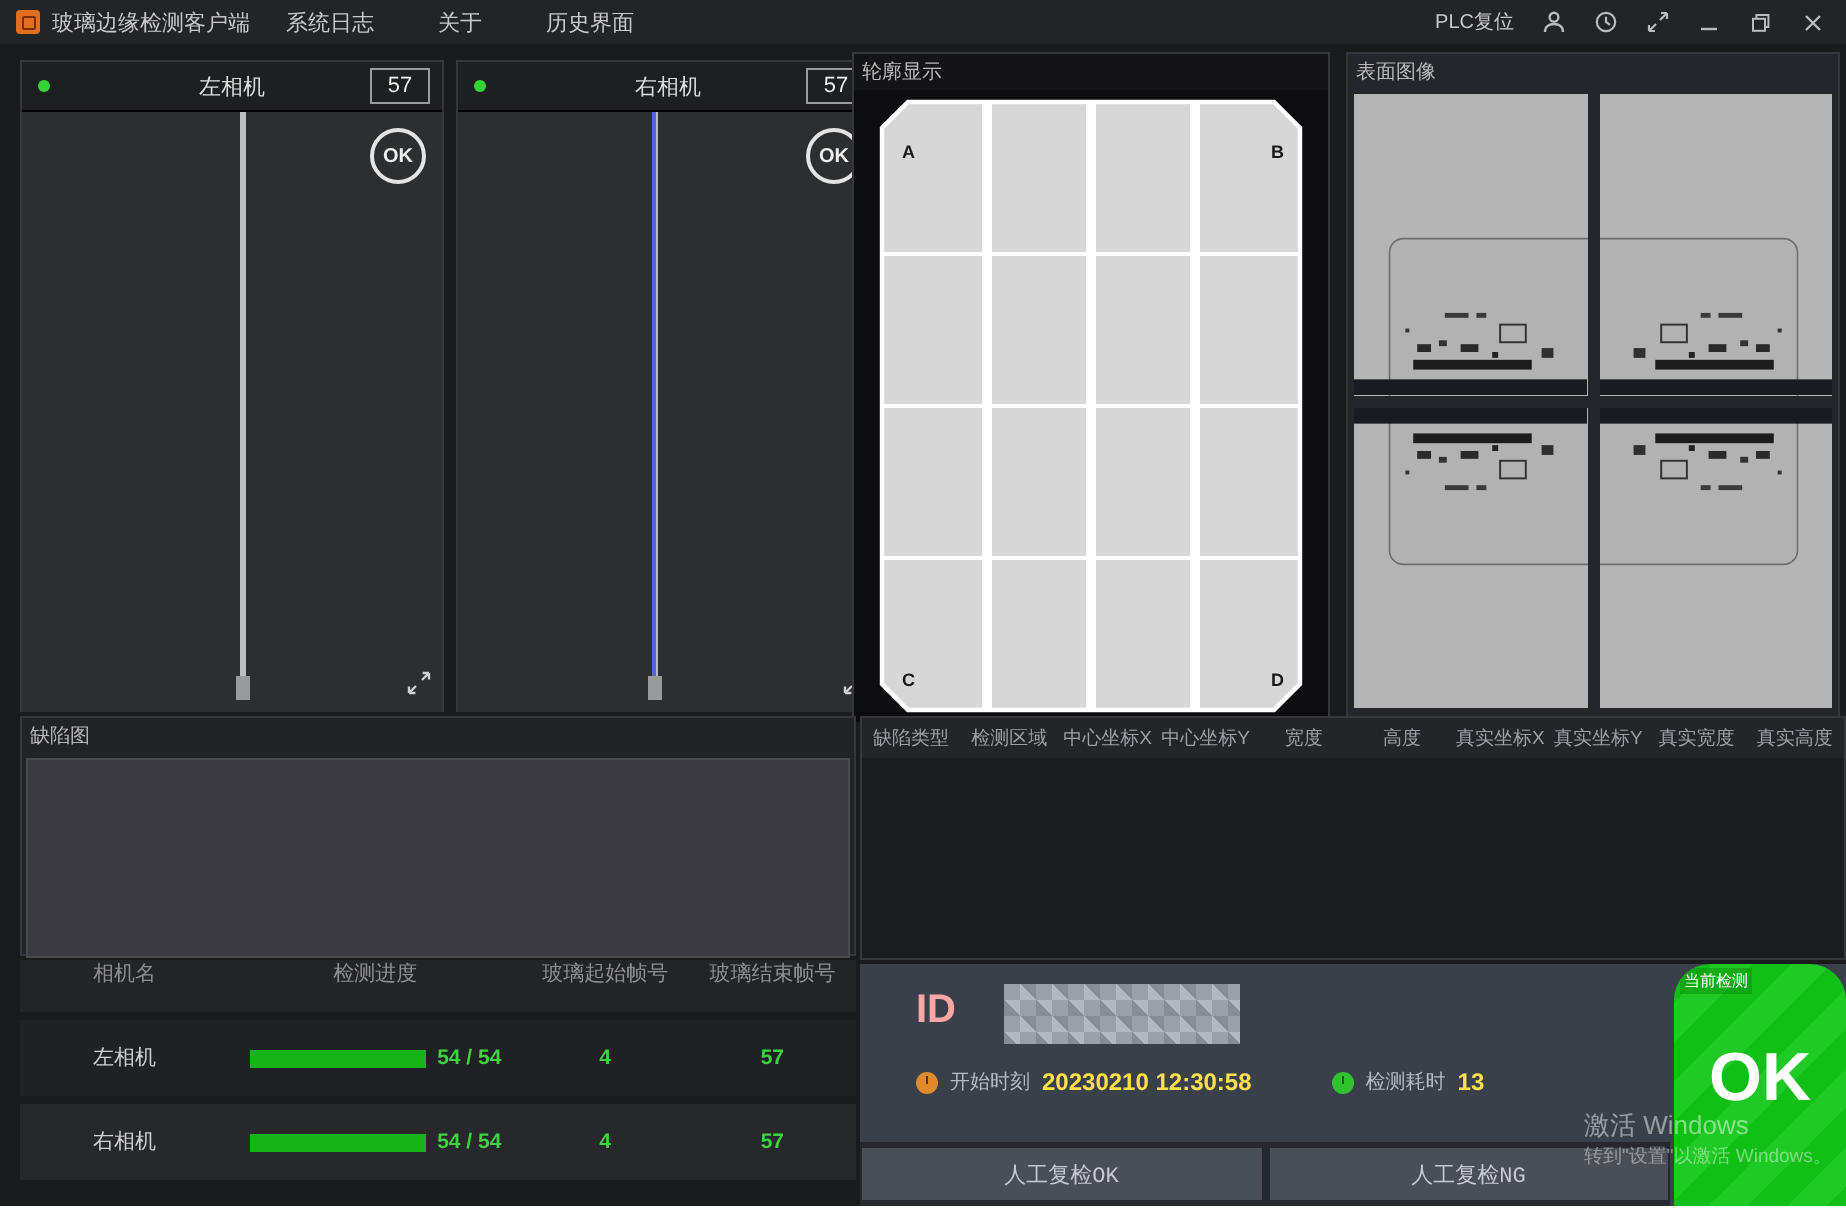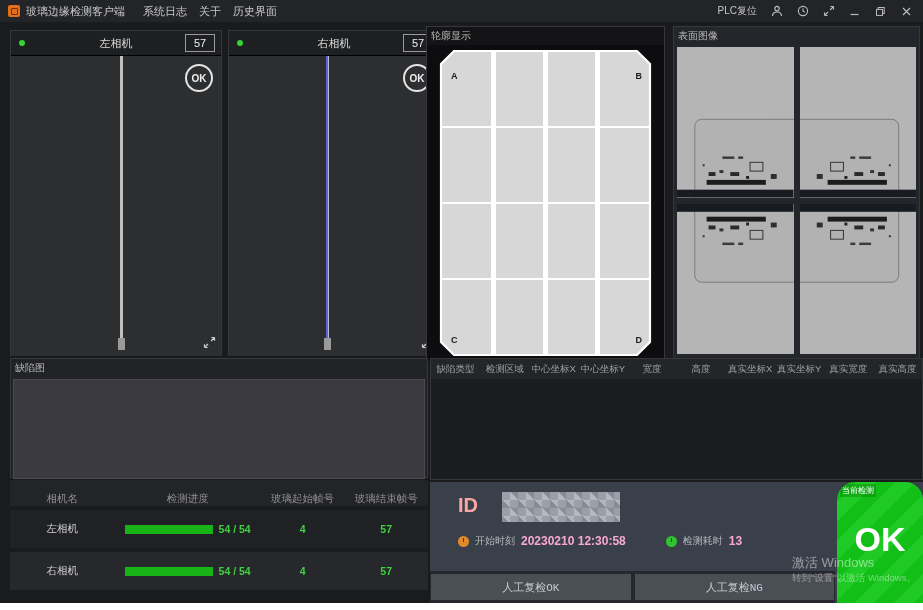--- a/index.html
+++ b/index.html
@@ -4,21 +4,21 @@
 <style>
   html,body{margin:0;padding:0;background:#ffffff;}
   .app{position:relative;width:923px;height:603px;background:#1a1b1d;overflow:hidden;
        font-family:"Liberation Sans","DejaVu Sans",sans-serif;color:#d0d0d0;}
   
   .titlebar{position:absolute;left:0;top:0;width:923px;height:22px;background:#232427;
             display:flex;align-items:center;font-size:11px;color:#c8c8c8;}
   .appicon{width:12px;height:12px;background:#e0701d;border-radius:2px;margin:0 6px 0 8px;position:relative;}
   .appicon::after{content:"";position:absolute;left:3px;top:3px;width:5px;height:5px;border:1.5px solid #7a2c08;border-radius:1px;}
   .apptitle{margin-right:18px;text-align:right;}
-  .menus{display:flex;gap:12px;}
+  .menus{display:flex;gap:32px;}
   .menuitem{cursor:default;}
   .tb-right{margin-left:auto;display:flex;align-items:center;gap:13px;padding-right:10px;}
   .tb-ico{width:13px;height:13px;display:flex;align-items:center;justify-content:center;}
   .tb-ico svg{display:block;}
   
   .panel{position:absolute;background:#1f2022;border:1px solid #36373a;box-sizing:border-box;}
   .panel-title{font-size:10px;color:#b8b8b8;padding:2px 4px;}
   
   .campanel{top:30px;width:212px;height:326px;}
   .cam-left{left:10px;} .cam-right{left:228px;}
@@ -48,37 +48,37 @@
   
   .defimgpanel{left:10px;top:358px;width:418px;height:120px;background:#222326;}
   .defimgbody{margin:2px;height:98px;background:#3a3a40;border:1px solid #4a4a50;}
   
   .deftable{left:430px;top:358px;width:493px;height:122px;background:#1c1d1f;}
   .defhead{display:flex;align-items:center;height:20px;background:#242528;font-size:9.5px;color:#9aa0a6;}
   .defhead span{flex:1;text-align:center;white-space:nowrap;}
   .defbody{height:100px;background:#1b1c1e;}
   
   .camtable{position:absolute;left:10px;top:480px;width:418px;height:112px;font-size:10.5px;}
-  .cthead{display:flex;height:26px;align-items:flex-end;background:#232427;color:#8f8f8f;}
+  .cthead{display:flex;height:26px;align-items:flex-start;background:#232427;color:#8f8f8f;}
   .ctrow{display:flex;height:38px;align-items:center;color:#cfcfcf;margin-top:4px;}
   .ctrow.r1{background:#202124;} .ctrow.r2{background:#27282b;}
   .ct-name{width:25%;text-align:center;}
   .ct-prog{width:35%;display:flex;align-items:center;justify-content:center;gap:6px;}
   .ct-start{width:20%;text-align:center;} .ct-end{width:20%;text-align:center;}
   .num-green{color:#3fd13f;font-weight:bold;text-align:center;}
   .pbar{width:88px;height:9px;background:#17b317;}
   
   .resultpanel{position:absolute;left:430px;top:482px;width:493px;height:121px;background:#3a404a;}
   .id-label{position:absolute;left:28px;top:12px;font-size:20px;font-weight:bold;color:#fca5a5;}
   .id-blur{position:absolute;left:72px;top:10px;width:118px;height:30px;background-color:#99a0a8;
            background-image:linear-gradient(45deg,#868d96 25%,transparent 25%,transparent 75%,#868d96 75%),
                             linear-gradient(45deg,#b2b8bf 25%,transparent 25%,transparent 75%,#b2b8bf 75%);
            background-size:16px 16px;background-position:0 0,8px 8px;}
   .timerow{position:absolute;left:28px;top:52px;display:flex;align-items:center;gap:6px;font-size:10px;color:#b6bac0;}
-  .timeval{font-size:12px;font-weight:bold;color:#f9a8d4;}
+  .timeval{font-size:12px;font-weight:bold;color:#fde047;}
   .clock-o{width:11px;height:11px;border-radius:50%;background:#e08a2a;position:relative;}
   .clock-o::after{content:"";position:absolute;left:5px;top:2px;width:1px;height:4px;background:#5a3000;}
   .clock-g{width:11px;height:11px;border-radius:50%;background:#2fc42f;position:relative;}
   .clock-g::after{content:"";position:absolute;left:5px;top:2px;width:1px;height:4px;background:#0a5a0a;}
   .gap28{width:28px;}
   .btnstrip{position:absolute;left:0;bottom:0;width:405px;height:32px;background:#26282d;display:flex;gap:2px;align-items:center;}
   .rbtn{flex:1;height:26px;margin:0 1px;background:#4a4e55;color:#c6cad0;font-size:11px;
         display:flex;align-items:center;justify-content:center;cursor:default;font-family:Liberation Mono, monospace;}
   .greenbox{position:absolute;right:0;top:0;width:86px;height:151px;background:#12c718;overflow:hidden;
             background-image:repeating-linear-gradient(-45deg,rgba(255,255,255,0.06) 0 14px,rgba(0,0,0,0.04) 14px 28px);border-radius:18px;}

